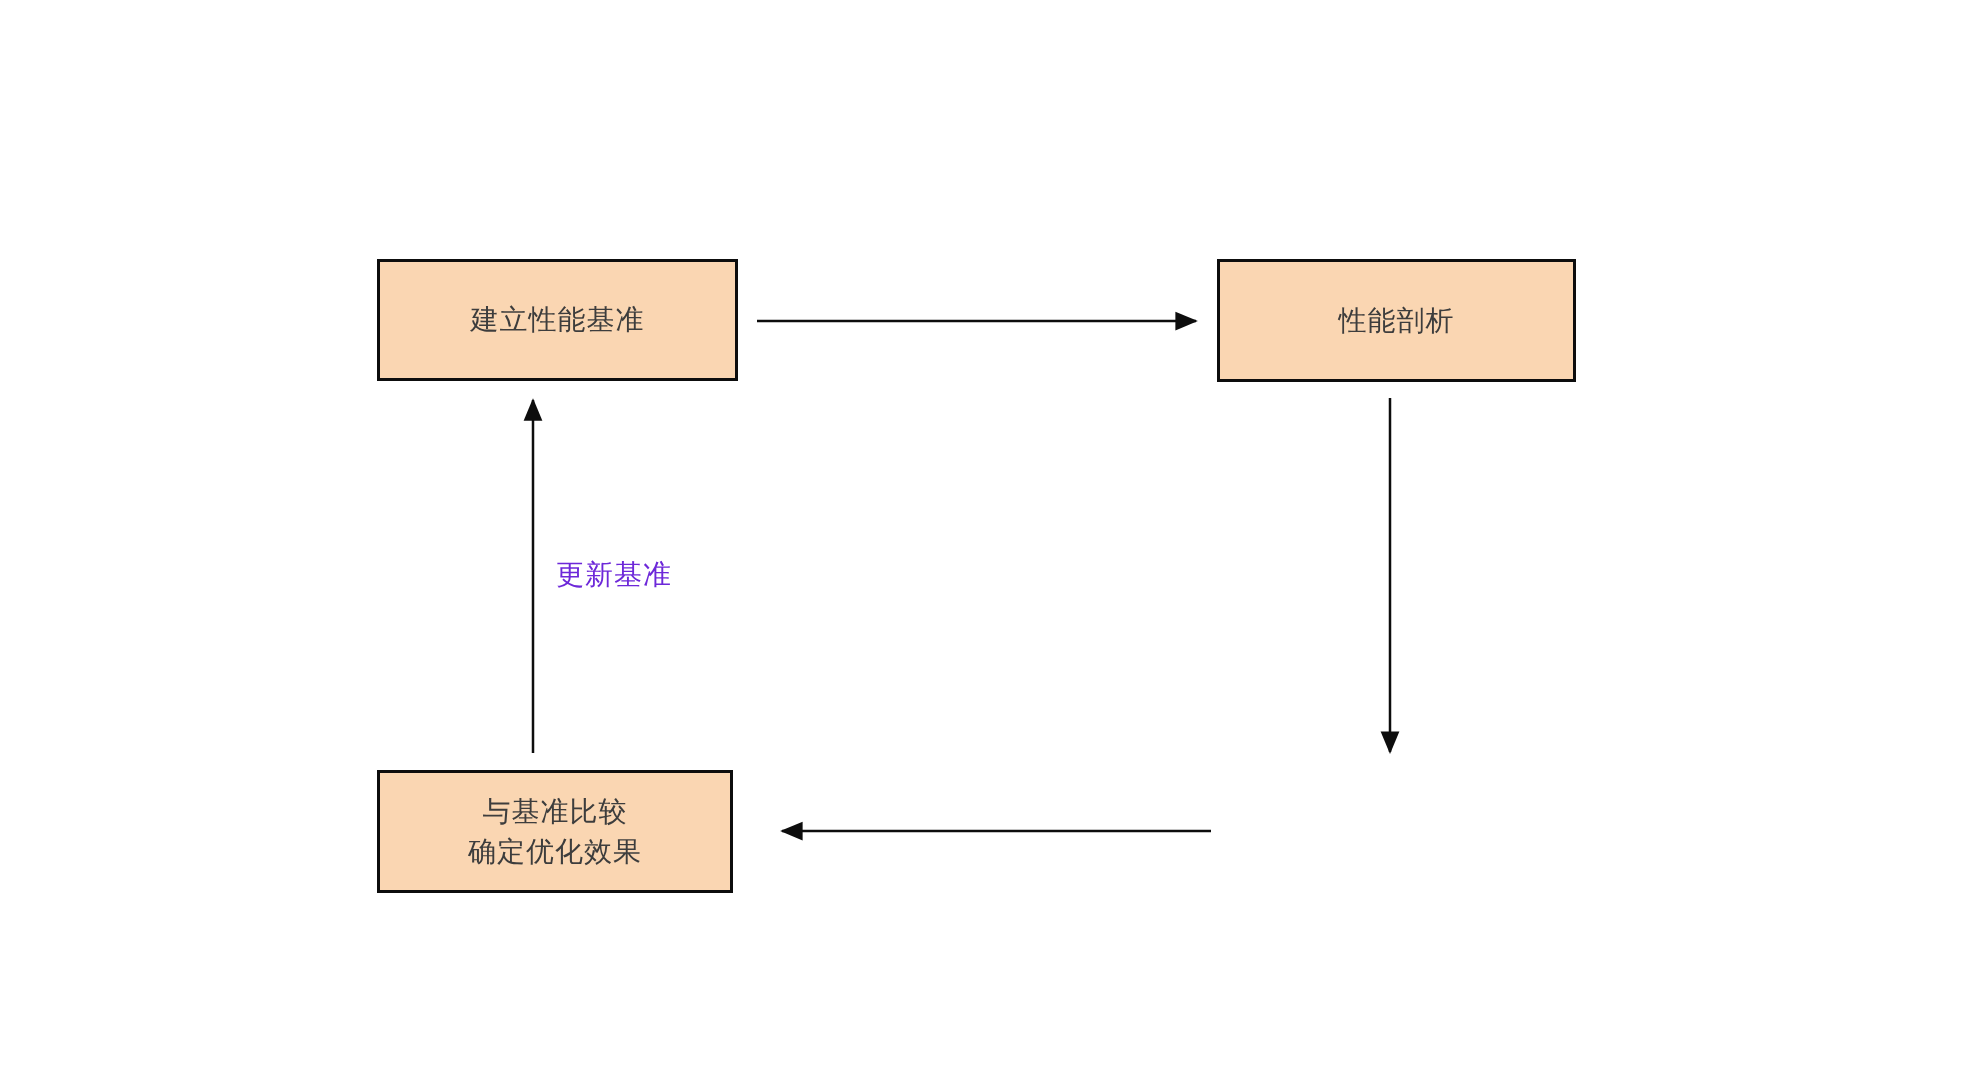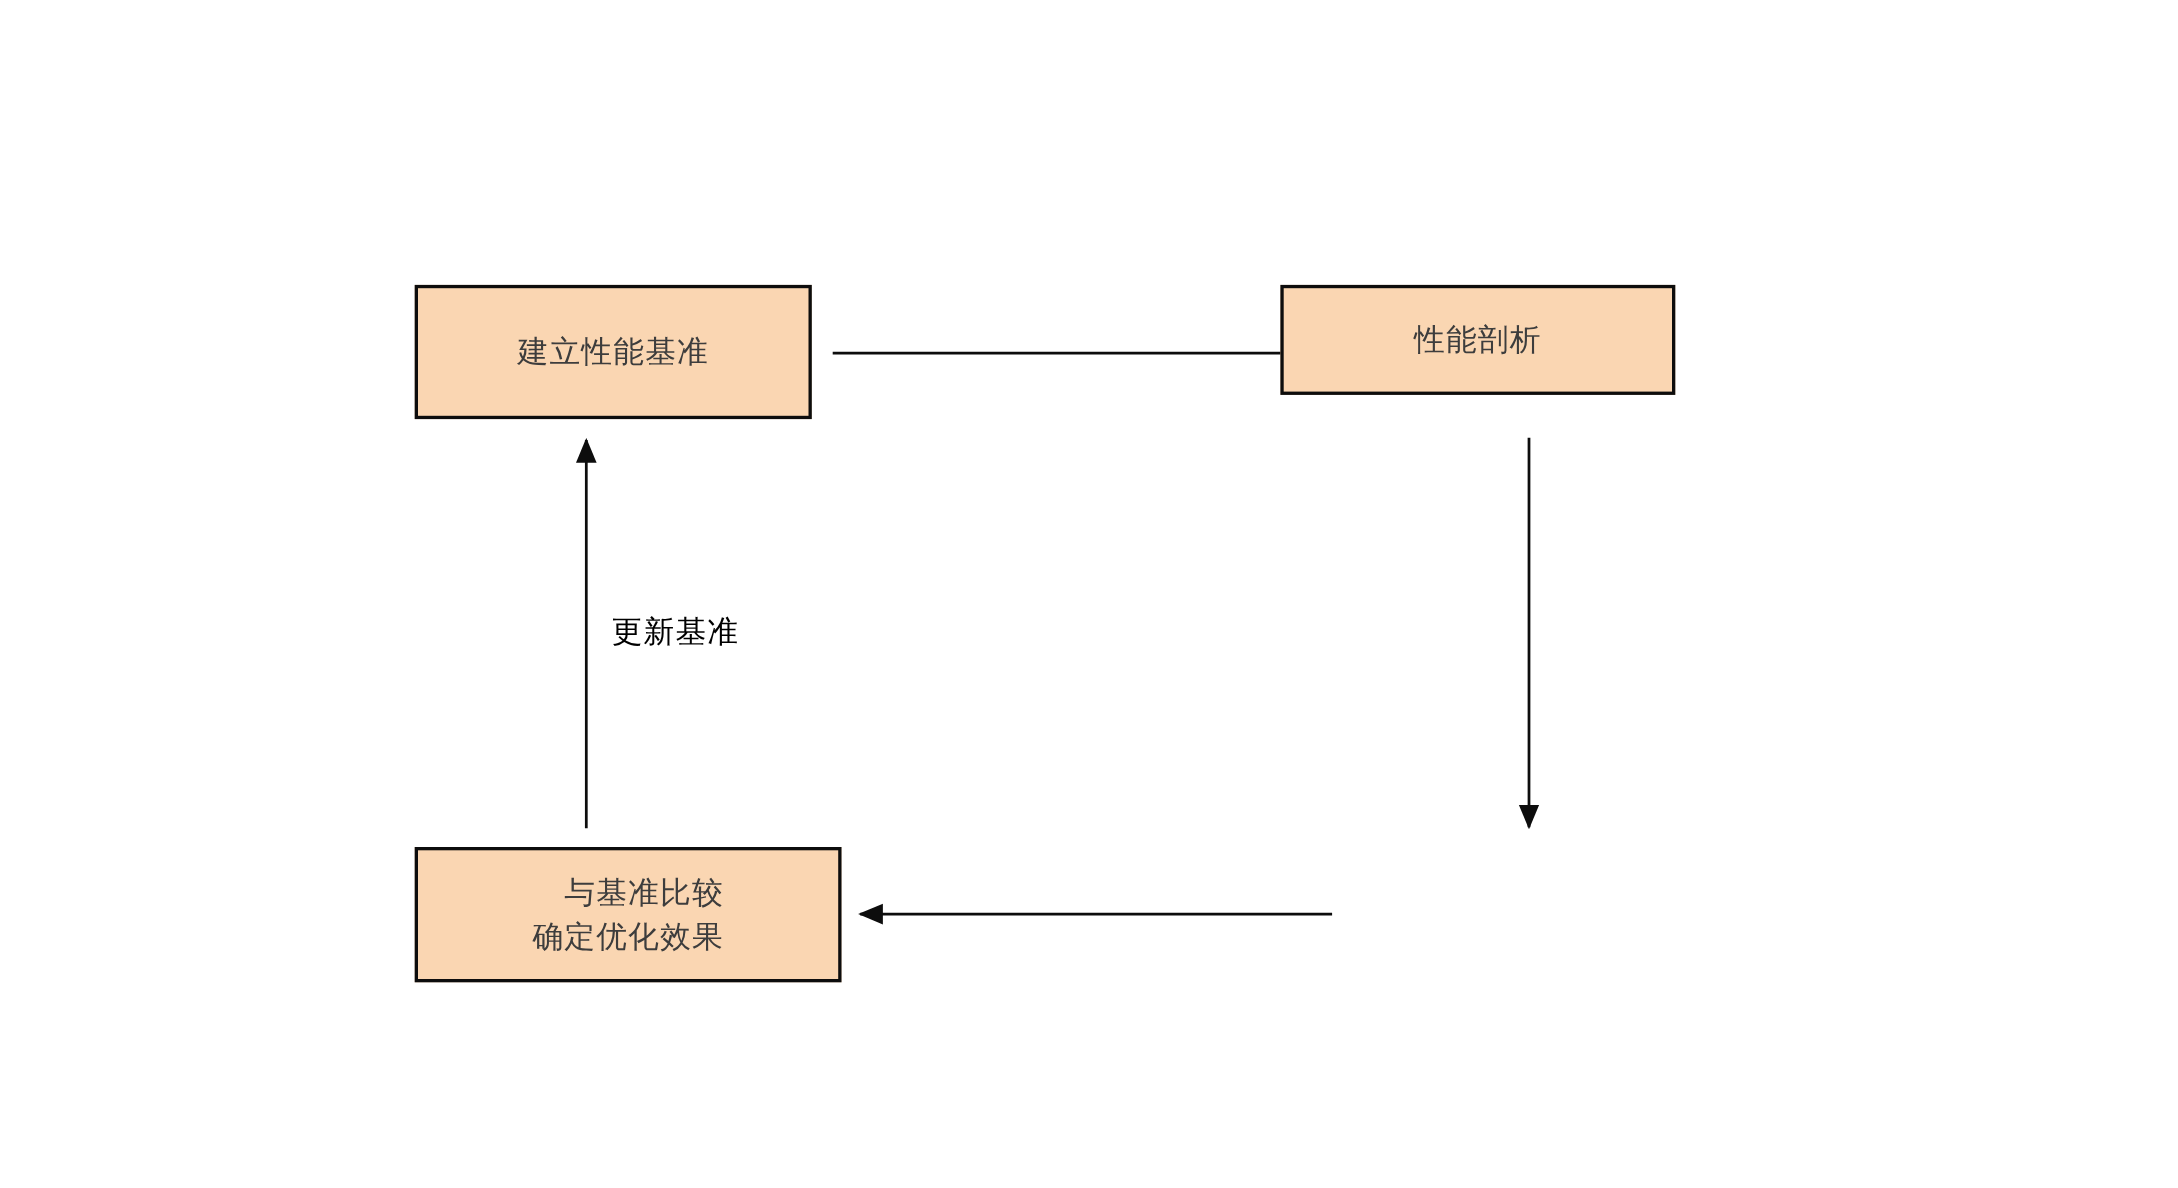--- a/index.html
+++ b/index.html
@@ -24,37 +24,37 @@
     align-items: center;
     justify-content: center;
     text-align: center;
     font-size: 28px;
     line-height: 1.42;
     color: #3d3d3d;
     letter-spacing: 1px;
     white-space: pre-line;
   }
   #node-establish { left: 377px; top: 259px; width: 361px; height: 122px; }
-  #node-profiling { left: 1164px; top: 259px; width: 359px; height: 100px; }
+  #node-profiling { left: 1217px; top: 259px; width: 359px; height: 123px; }
   #node-optimize  { left: 1240px; top: 770px; width: 342px; height: 122px; }
-  #node-compare   { left: 377px; top: 770px; width: 388px; height: 123px; text-align: right; }
+  #node-compare   { left: 377px; top: 770px; width: 356px; height: 123px; }
 
   #edges-svg {
     position: absolute;
     left: 0; top: 0;
     width: 1980px;
     height: 1080px;
     pointer-events: none;
   }
   .edge-label {
     position: absolute;
     left: 556px;
     top: 556px;
     font-size: 28px;
-    color: #000000;
+    color: #6d28d9;
     letter-spacing: 1px;
   }
   #logo {
     position: absolute;
     left: 1668px;
     top: 966px;
     display: flex;
     align-items: center;
   }
   #logo .logo-icon {

